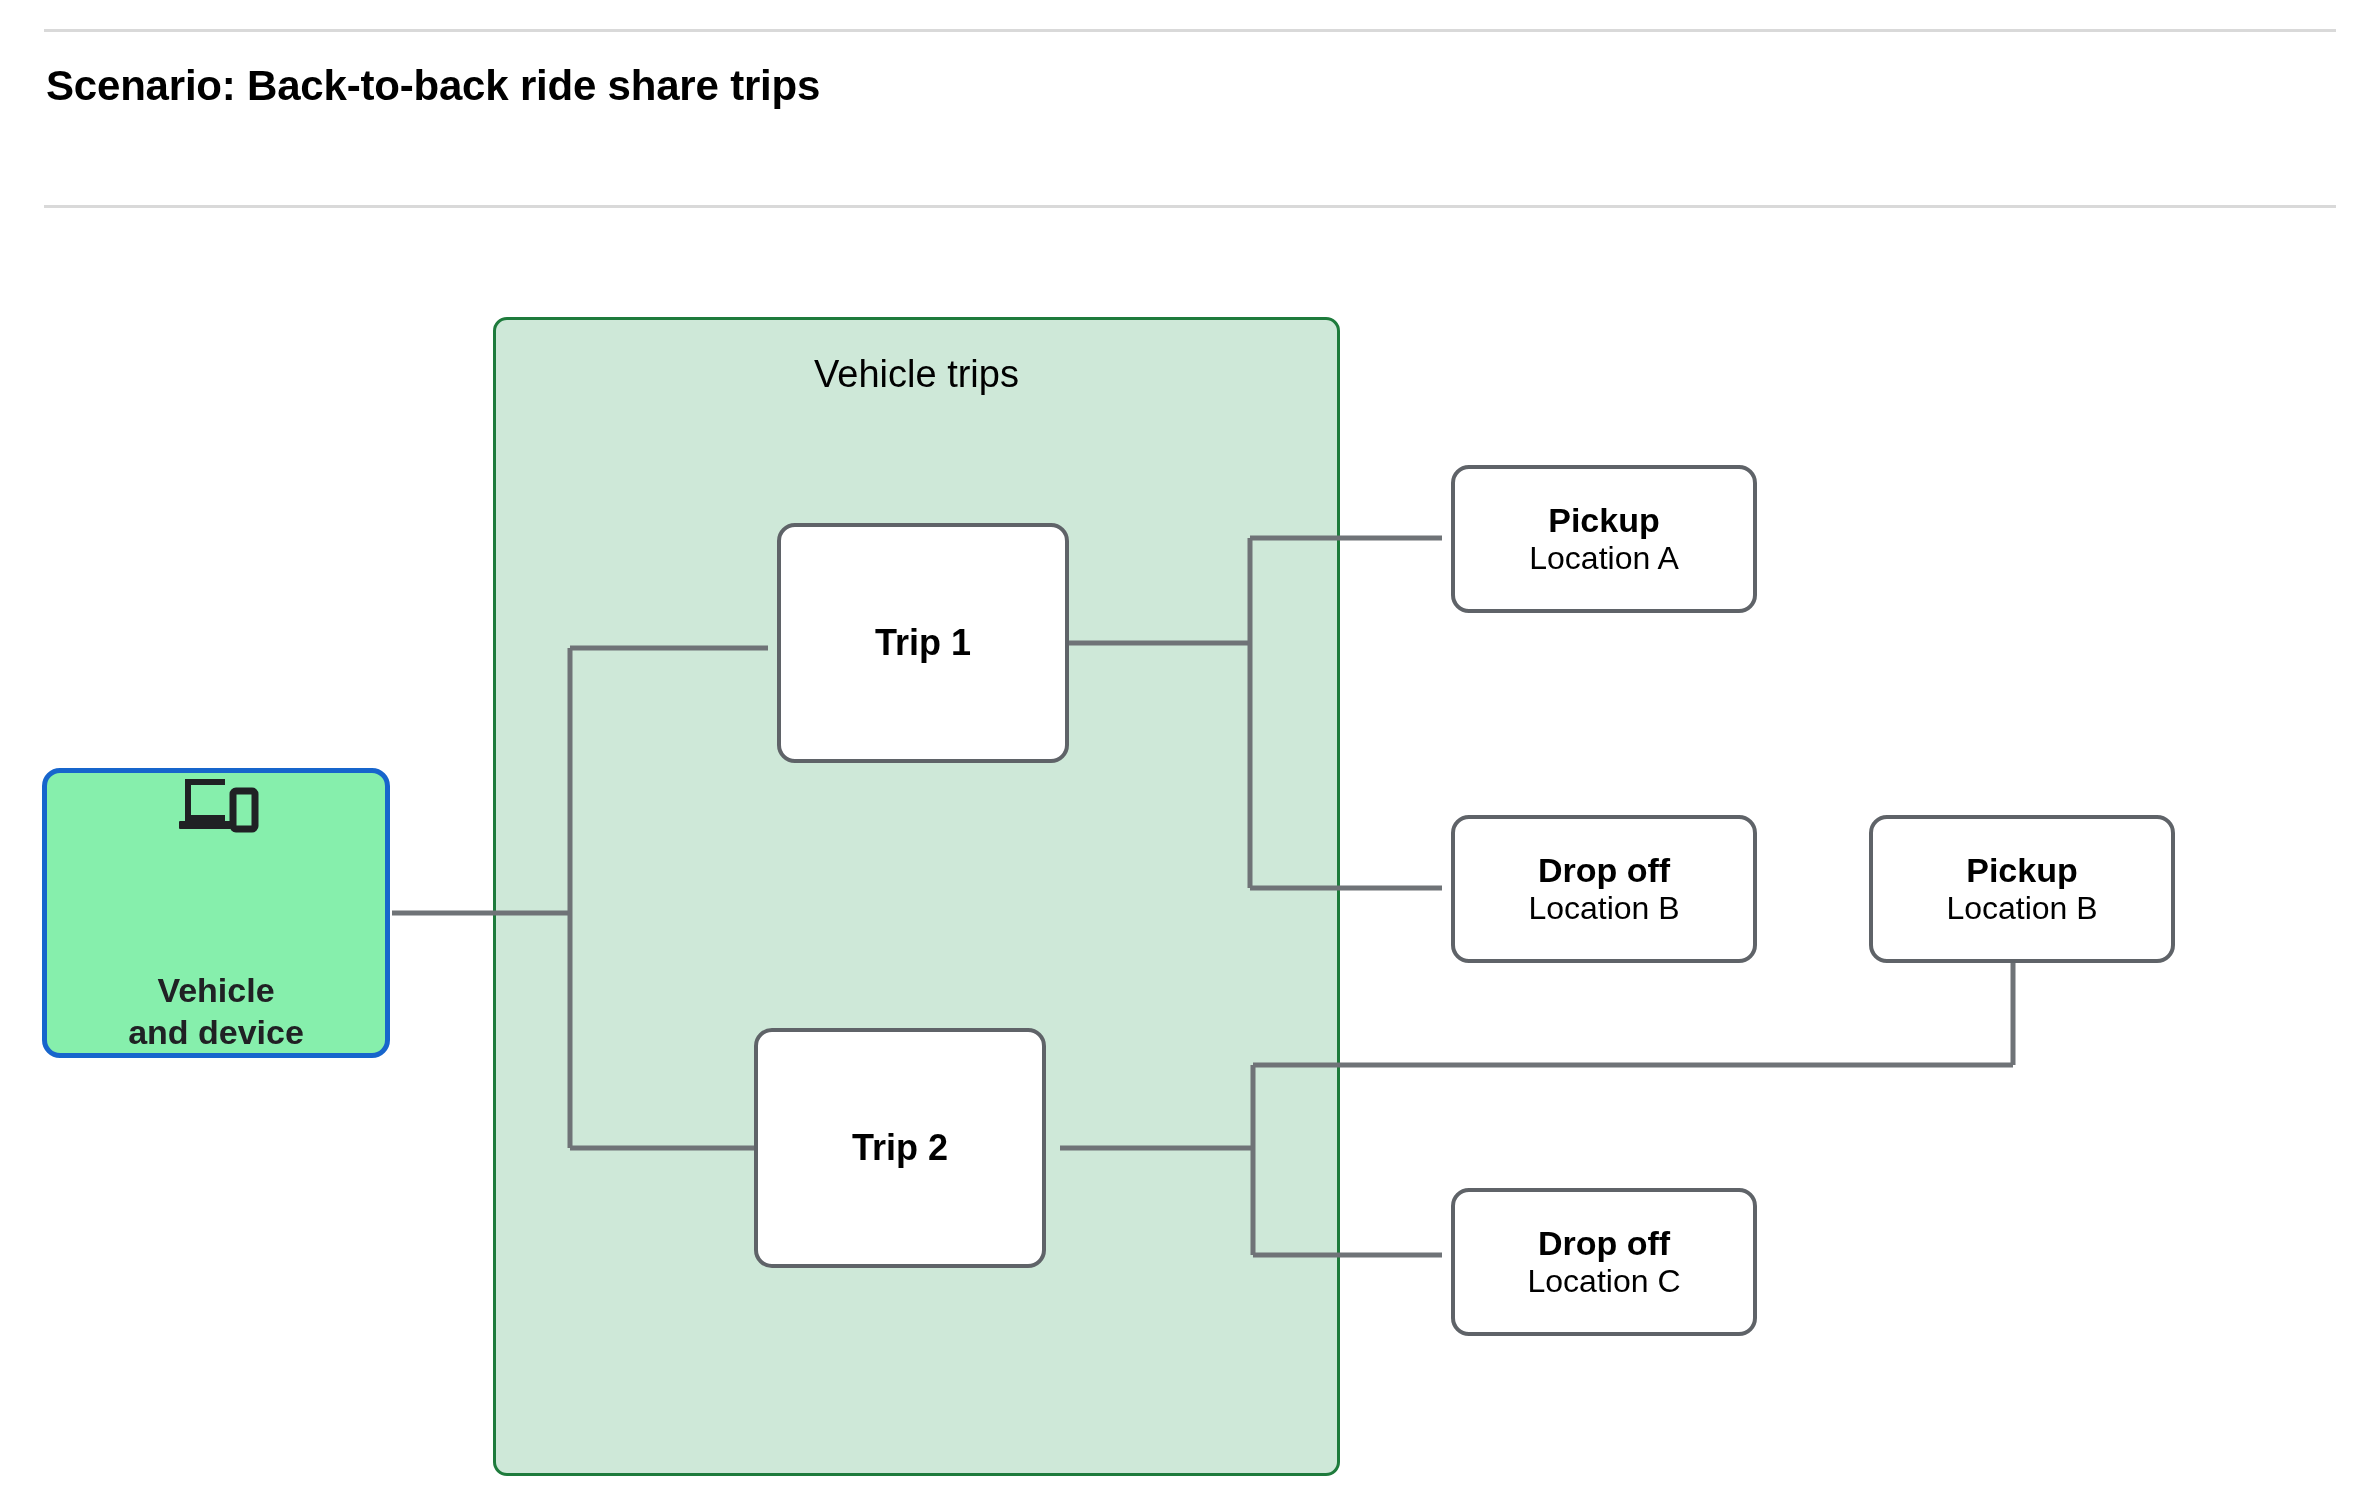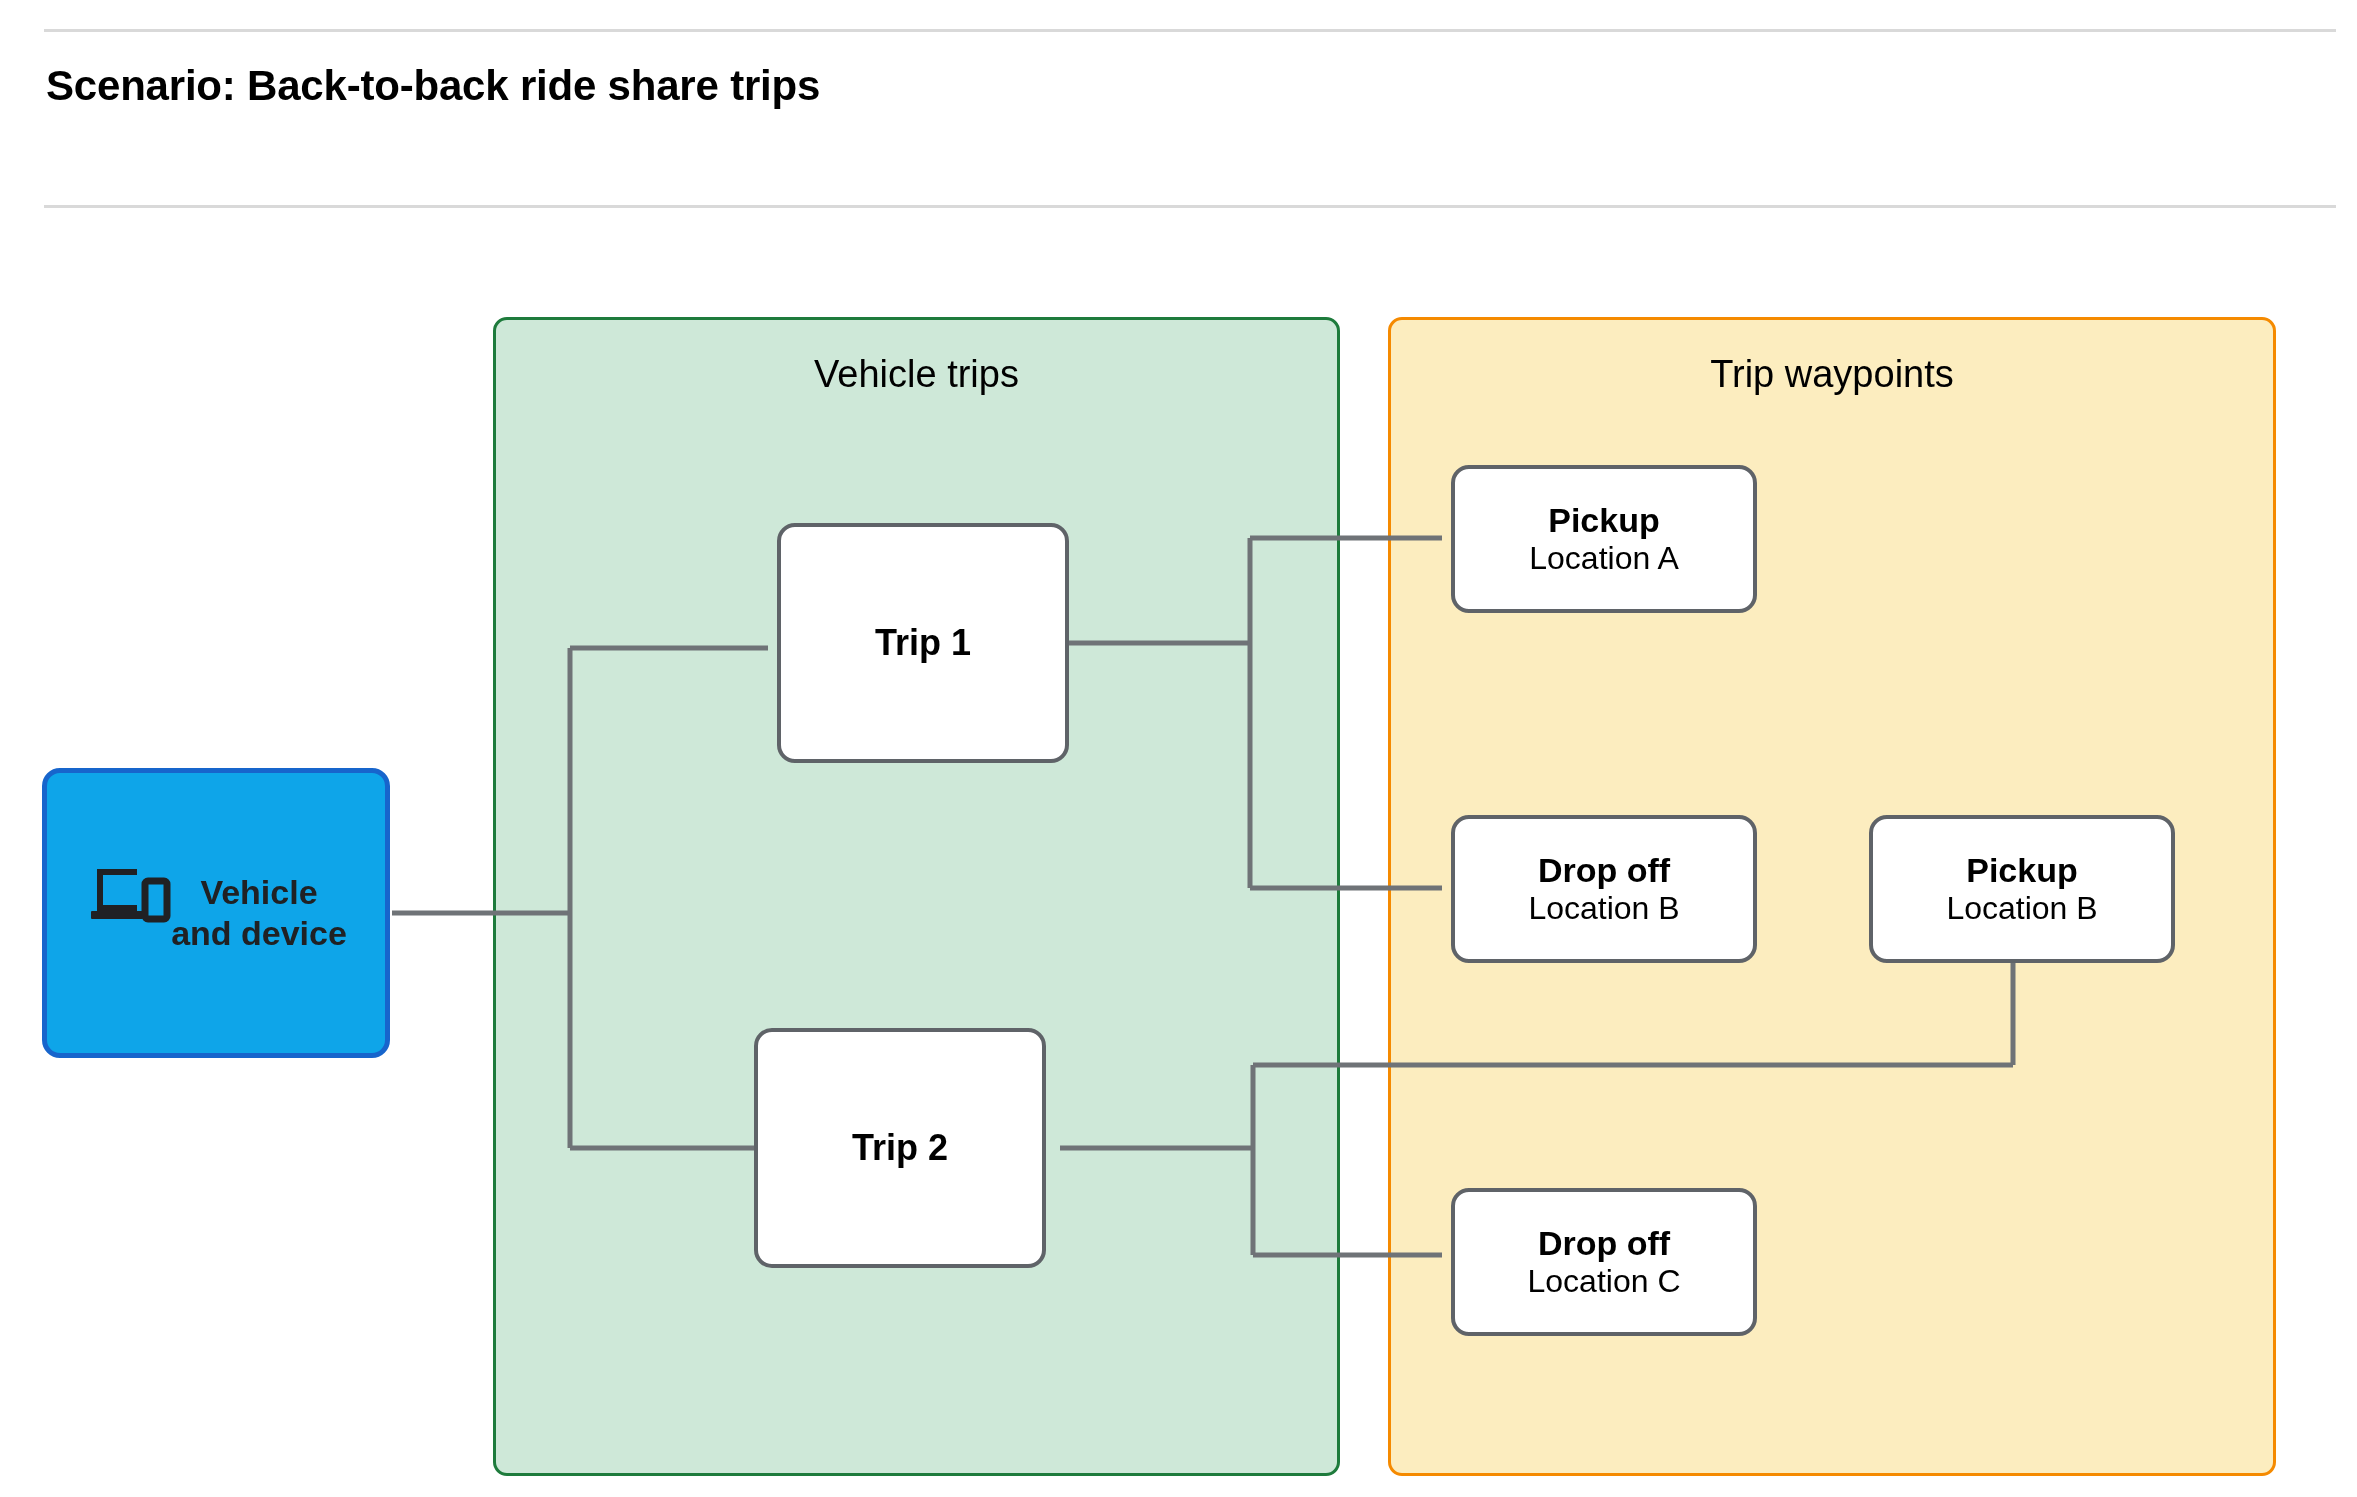--- a/index.html
+++ b/index.html
@@ -133,27 +133,27 @@
   #wp-dropoff-c  { left: 1442px; top: 1188px; }
 
   
   #vehicle {
     position: absolute;
     left: 42px;
     top: 768px;
     width: 348px;
     height: 290px;
     box-sizing: border-box;
-    background: #0ea5e9;
+    background: #86efac;
     border: 5px solid #1765cc;
     border-radius: 18px;
     display: flex;
-    flex-direction: row;
+    flex-direction: column;
     align-items: center;
-    justify-content: center;
+    justify-content: space-between;
   }
   #vehicle .device-icon {
     margin-bottom: 38px;
     line-height: 0;
   }
   #vehicle .vehicle-label {
     font-size: 34px;
     font-weight: 700;
     text-align: center;
     line-height: 1.22;
@@ -164,23 +164,20 @@
 <body>
 
 <div id="page">
 
   <div class="rule top"></div>
   <div class="title">Scenario: Back-to-back ride share trips</div>
   <div class="rule bottom"></div>
 
   <div class="group group-green">
     <div class="group-title">Vehicle trips</div>
-  </div>
-  <div class="group group-orange">
-    <div class="group-title">Trip waypoints</div>
   </div>
 
   <svg id="connectors" viewBox="0 0 2357 1497" width="2357" height="1497">
     <g fill="none" stroke="#6f7377" stroke-width="5" stroke-linecap="butt" stroke-linejoin="round">
 
       <path d="M 392 913 L 570 913"></path>
       <path d="M 570 648 L 570 1148"></path>
       <path d="M 570 648 L 768 648"></path>
       <path d="M 570 1148 L 768 1148"></path>
 

